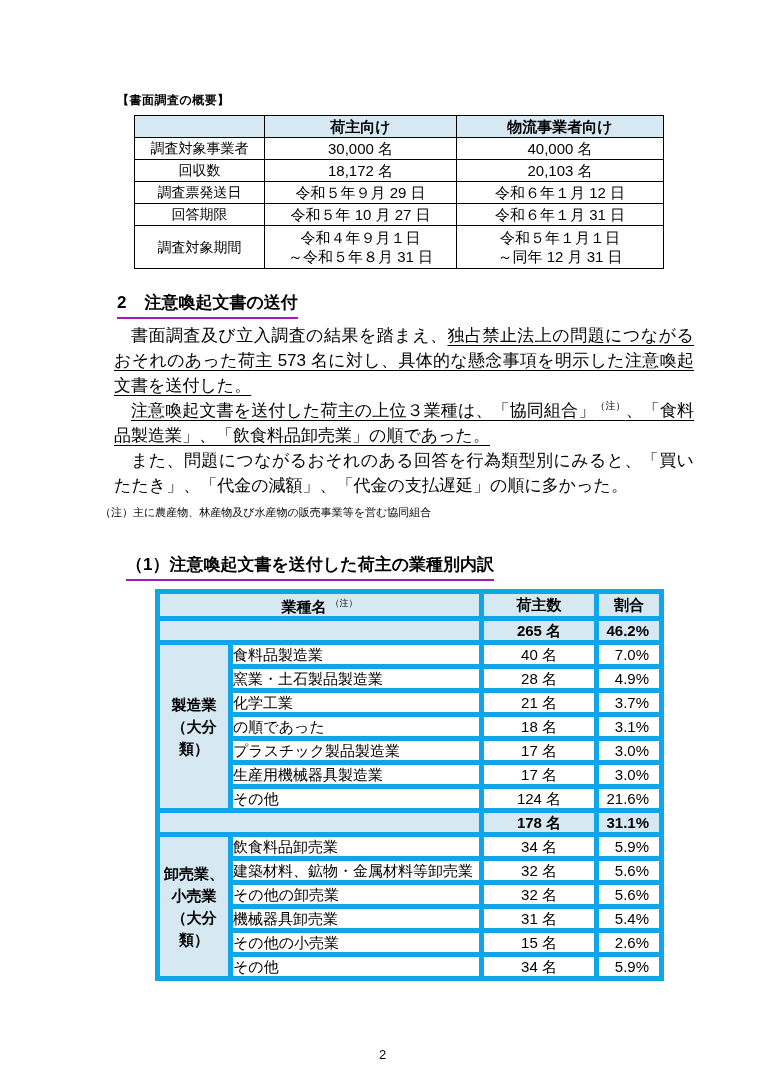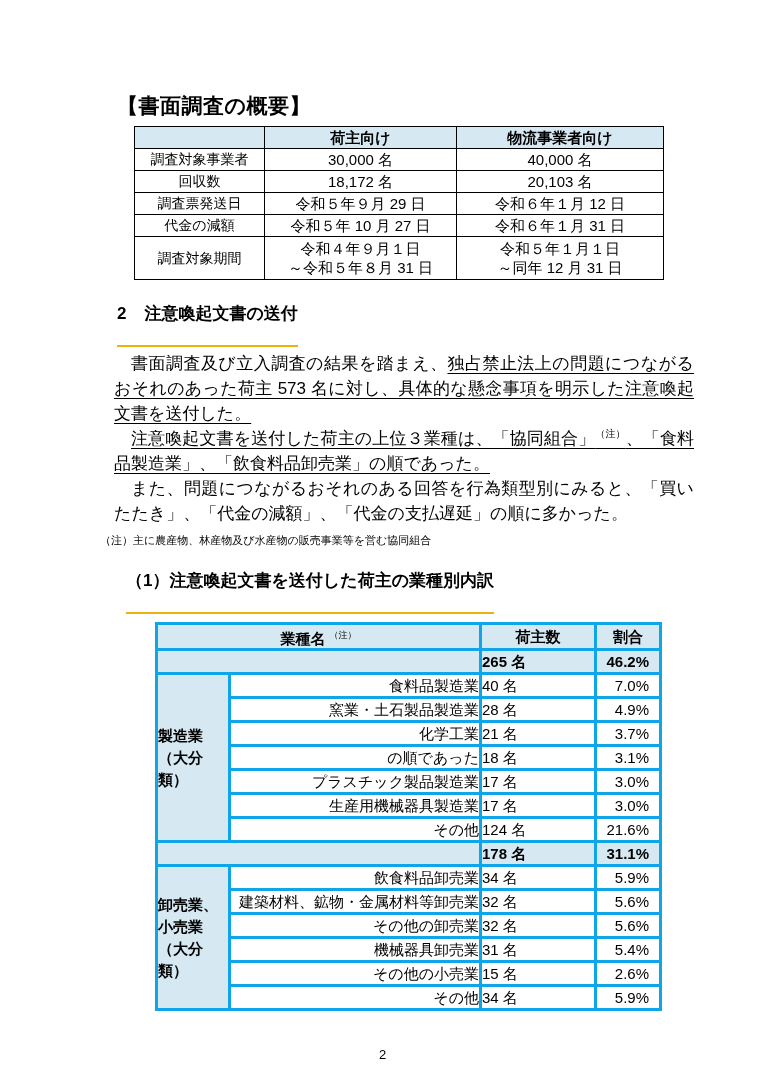--- a/index.html
+++ b/index.html
@@ -5,64 +5,64 @@
   :root { --tbl-bg: #d6e8f2; --ink: #000000; }
   * { box-sizing: border-box; }
   html, body { margin: 0; padding: 0; background: #ffffff; }
   body {
     width: 765px; height: 1092px;
     font-family: "Liberation Sans", "DejaVu Sans", sans-serif;
     color: var(--ink);
   }
   .page { position: relative; width: 765px; height: 1092px; background: #ffffff; overflow: hidden; }
 
-  .doc-title { margin: 92px 0 0 117px; font-size: 21px; font-weight: bold; letter-spacing: 0.5px; }
+  .doc-title { margin: 92px 0 0 117px; font-size: 12px; font-weight: bold; letter-spacing: 0.5px; }
 
   
   table.t1 {
     margin: 6px 0 0 134px; border-collapse: collapse; table-layout: fixed;
     width: 529px; font-size: 15px; border: 1.5px solid #000;
   }
   table.t1 th, table.t1 td {
     border: 1px solid #000; text-align: center; vertical-align: middle;
     height: 14px; padding: 1px 4px; line-height: 19px;
   }
   table.t1 tr.hdr th { background: var(--tbl-bg); font-weight: bold; }
   table.t1 tr.tall td { height: 43px; }
   table.t1 td.lbl { font-size: 14px; }
 
   
   .sec-heading { margin: 22px 0 0 117px; font-size: 17px; font-weight: bold; }
-  .sec-heading .ub { display: inline-block; border-bottom: 2px solid #eab308; padding-bottom: 20px; }
+  .sec-heading .ub { display: inline-block; border-bottom: 2px solid #a21caf; padding-bottom: 3px; }
   .sec-num { display: inline-block; padding-right: 18px; }
-  .sec11 { margin-top: 20px; margin-left: 126px; }
+  .sec11 { margin-top: 32px; margin-left: 126px; }
 
   
   p.body-p {
     width: 580px; margin: 0 0 0 114px; font-size: 17px; line-height: 25px;
     text-align: justify; text-indent: 17px;
   }
   p.p1 { margin-top: 4px; }
   .ul { text-decoration: underline; text-underline-offset: 4px; text-decoration-thickness: 1px; }
   sup.note-sup { font-size: 10px; vertical-align: super; line-height: 0; }
   p.note-p { margin: 6px 0 0 100px; font-size: 11px; line-height: 17px; }
 
   
   table.t2 {
     margin: 8px 0 0 155px; border-collapse: collapse; table-layout: fixed;
     width: 504px; font-size: 15px; border: 1.5px solid #000;
   }
   table.t2 th, table.t2 td {
-    border: 3px solid #0ea5e9; height: 24px; padding: 0; vertical-align: middle; line-height: 18px;
+    border: 5px solid #0ea5e9; height: 24px; padding: 0; vertical-align: middle; line-height: 18px;
   }
   table.t2 th { background: var(--tbl-bg); font-weight: bold; text-align: center; height: 26px; }
-  table.t2 td.cat { background: var(--tbl-bg); font-weight: bold; text-align: left; }
+  table.t2 td.cat { background: var(--tbl-bg); font-weight: bold; text-align: center; }
   table.t2 td.cat .cat-line { display: block; line-height: 22px; }
-  table.t2 td.ind { text-align: right; }
-  table.t2 td.cnt { }
+  table.t2 td.ind { text-align: left; }
+  table.t2 td.cnt { text-align: center; }
   table.t2 td.shr { text-align: right; padding-right: 10px; }
   table.t2 tr.sub td { background: var(--tbl-bg); font-weight: bold; }
   th .hdr-sup { font-size: 9px; vertical-align: super; font-weight: normal; }
 
   .pageno { position: absolute; left: 0; right: 0; bottom: 30px; text-align: center; font-size: 13px; }
 </style>
 </head>
 <body>
 
 <div class="page">
@@ -90,21 +90,21 @@
         <td class="lbl">回収数</td>
         <td>18,172 名</td>
         <td>20,103 名</td>
       </tr>
       <tr>
         <td class="lbl">調査票発送日</td>
         <td>令和５年９月 29 日</td>
         <td>令和６年１月 12 日</td>
       </tr>
       <tr>
-        <td class="lbl">代金の減額</td>
+        <td class="lbl">回答期限</td>
         <td>令和５年 10 月 27 日</td>
         <td>令和６年１月 31 日</td>
       </tr>
       <tr class="tall">
         <td class="lbl">調査対象期間</td>
         <td>
           <div>令和４年９月１日</div>
           <div>～令和５年８月 31 日</div>
         </td>
         <td>

